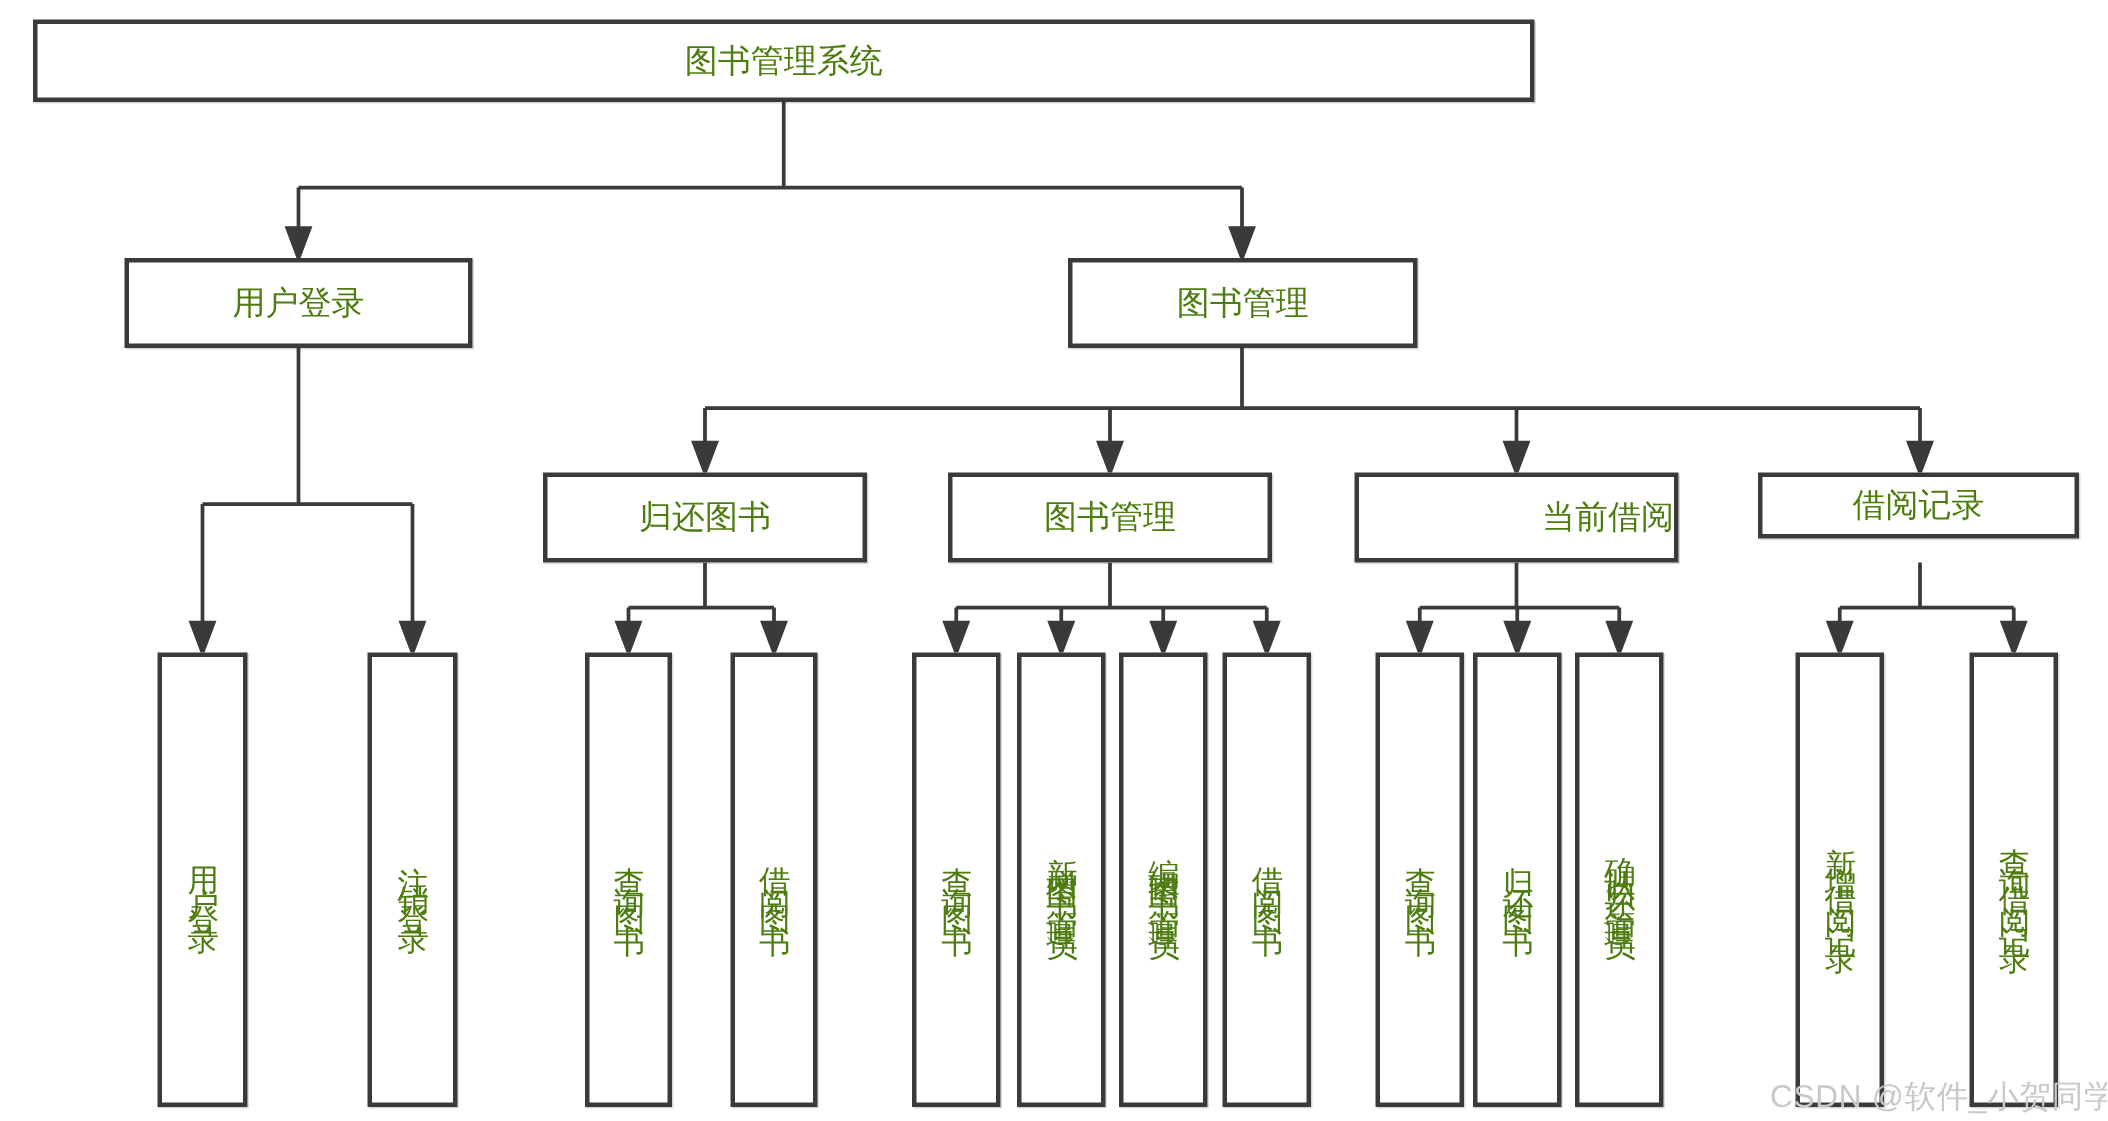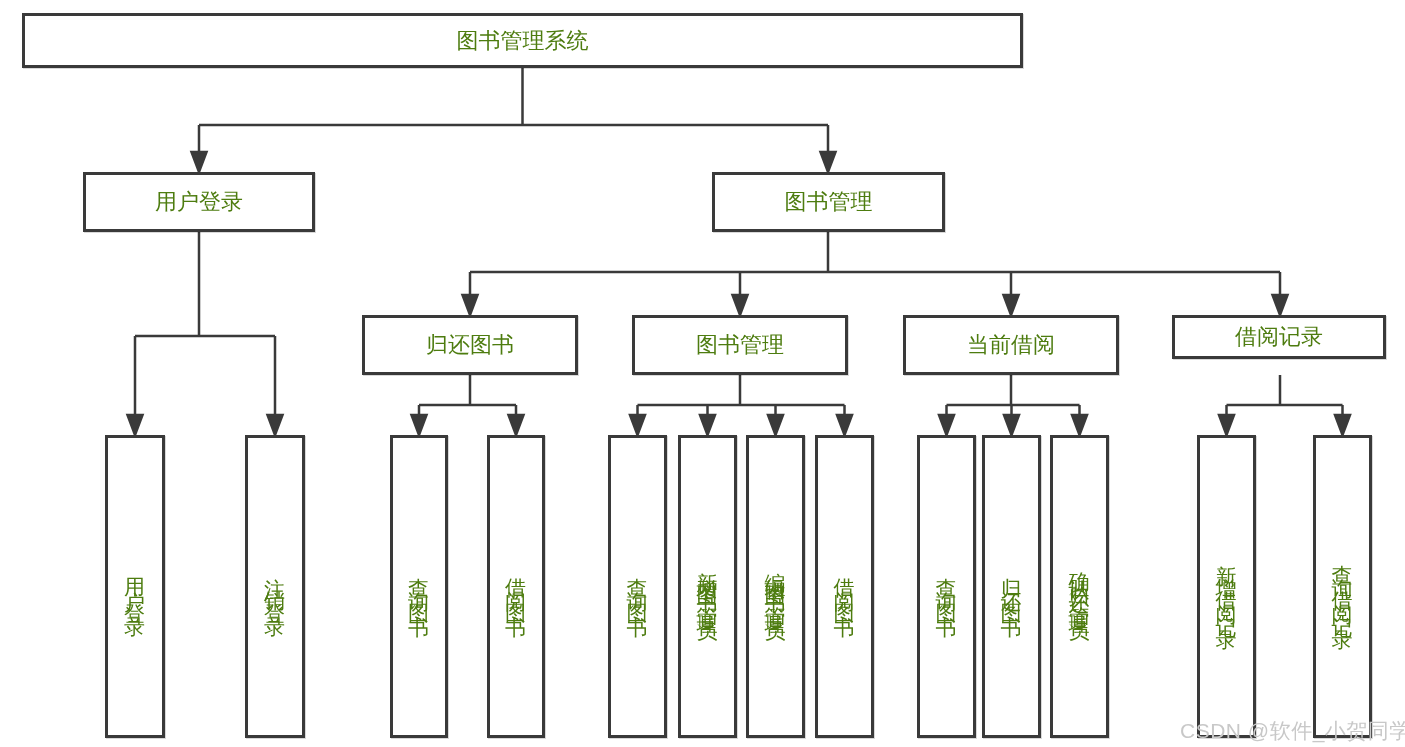--- a/index.html
+++ b/index.html
@@ -40,21 +40,21 @@
   }
   .vlabel.long { letter-spacing: 7px; }
   
   .n-root { left: 22px;  top: 13px;  width: 1001px; height: 55px; }
   
   .n-l2a  { left: 83px;  top: 172px; width: 232px; height: 60px; }
   .n-l2b  { left: 712px; top: 172px; width: 233px; height: 60px; }
   
   .n-l3a  { left: 362px;  top: 315px; width: 216px; height: 60px; }
   .n-l3b  { left: 632px;  top: 315px; width: 216px; height: 60px; }
-  .n-l3c  { left: 903px;  top: 315px; width: 216px; height: 60px; }
+  .n-l3c  { left: 903px;  top: 315px; width: 216px; height: 60px; justify-content: flex-end; }
   .n-l3d  { left: 1172px; top: 315px; width: 214px; height: 44px; align-items: center; }
   
   .leaf   { top: 435px; height: 303px; }
   .n-u0 { left: 105px;  width: 60px; }
   .n-u1 { left: 245px;  width: 60px; }
   .n-r0 { left: 390px;  width: 58px; }
   .n-r1 { left: 487px;  width: 58px; }
   .n-b0 { left: 608px;  width: 59px; }
   .n-b1 { left: 678px;  width: 59px; }
   .n-b2 { left: 746px;  width: 59px; }

